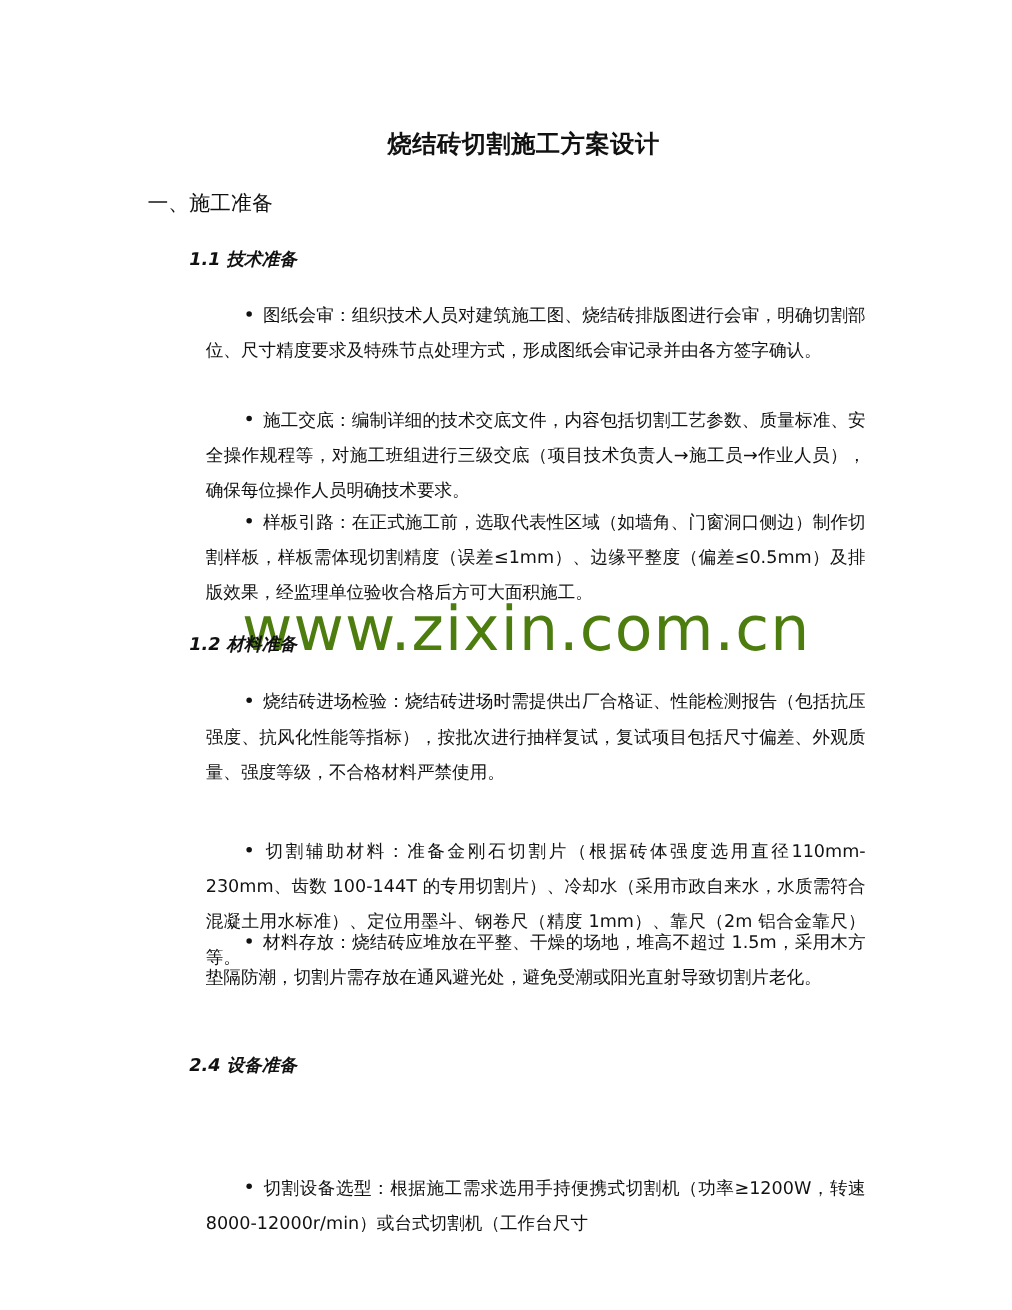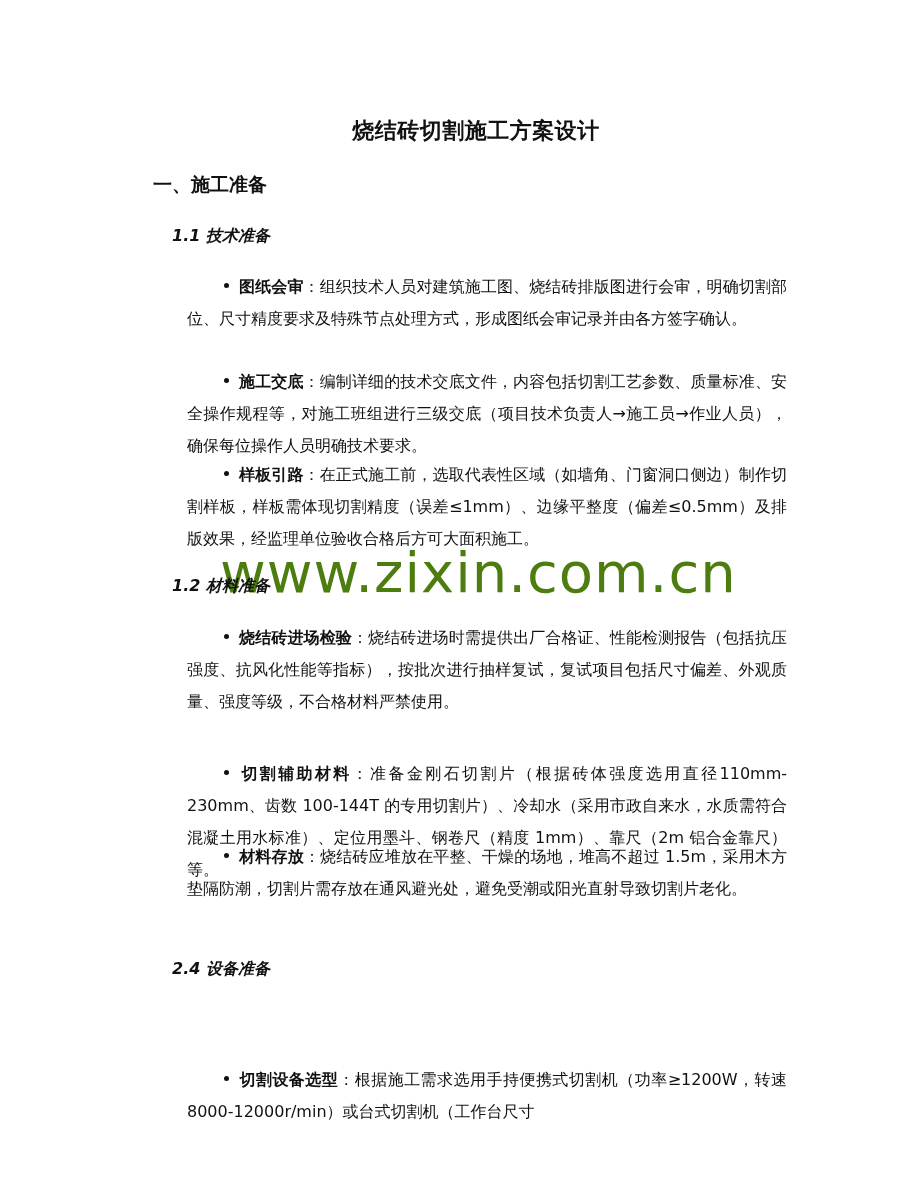--- a/index.html
+++ b/index.html
@@ -8,38 +8,38 @@
       font-family: "DejaVu Sans", "Liberation Sans", sans-serif;
       color: #111111;
     }
     .page { position: absolute; left: 0; top: 0; width: 920px; height: 1191px; }
     .title {
       position: absolute; left: 0; width: 920px; top: 116px;
       text-align: center; font-size: 22px; font-weight: bold; letter-spacing: 0.5px; padding-left: 16px;
     }
     .h1 {
       position: absolute; left: 134px; top: 172px;
-      font-size: 19px; font-weight: bold; margin-left: 19px;
+      font-size: 19px; font-weight: normal;
     }
     .h2 {
       position: absolute; left: 172px;
       font-size: 16px; font-weight: bold; font-style: italic;
     }
     .bullet-block {
       position: absolute; left: 187px; width: 600px;
       font-size: 16px; line-height: 32px;
       text-align: justify;
     }
     .bullet-block .first { text-indent: 37px; }
     .bullet-dot {
       display: inline-block; width: 5px; height: 5px; border-radius: 50%;
       background: #111; vertical-align: middle; margin-right: 10px; margin-left: 0;
       position: relative; top: -2px;
     }
-    .bullet-label { font-weight: bold; margin-top: 28px; }
+    .bullet-label { font-weight: normal; margin-top: 28px; }
     .watermark {
       position: absolute; left: 220px; top: 540px;
       font-family: "DejaVu Sans", sans-serif;
       font-size: 56px; color: #4d7c0f; letter-spacing: 1px;
       pointer-events: none; z-index: 0;
     }
     .content { position: relative; z-index: 1; }
   </style>
 </head>
 <body>

